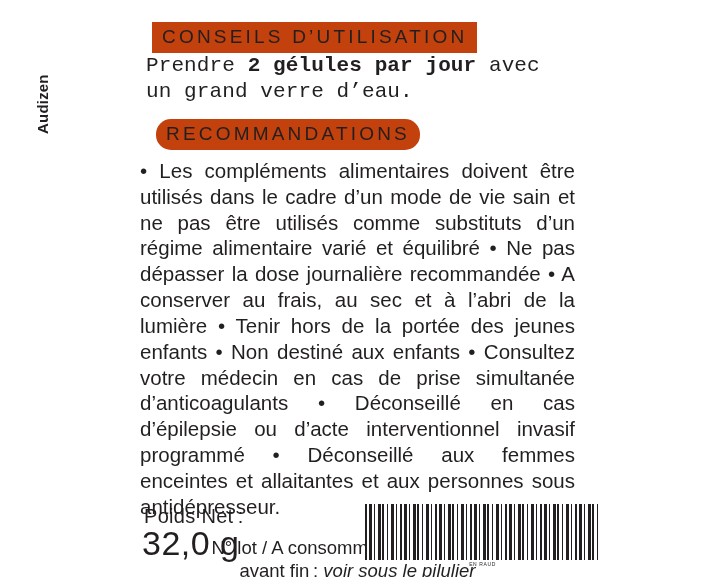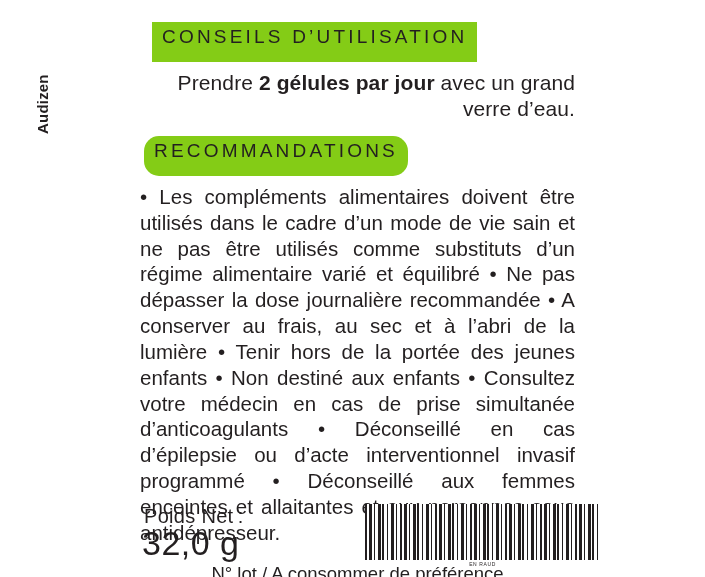--- a/index.html
+++ b/index.html
@@ -47,42 +47,41 @@
 
   .content {
     position: absolute;
     left: 140px;
     top: 22px;
     width: 435px;
   }
 
   .heading {
     display: inline-block;
-    background: #84cc16;
+    background: #c2410c;
     color: #231f20;
     font-size: 19px;
     letter-spacing: 3.2px;
-    padding: 3px 10px 13px 10px;
+    padding: 3px 10px 4px 10px;
     font-family: "Liberation Sans", sans-serif;
     line-height: 1.25;
     margin: 0;
     font-weight: 400;
   }
 
   .heading-usage { margin-left: 12px; }
-  .heading-reco { margin-left: 4px; margin-top: 14px; border-radius: 15px; }
+  .heading-reco { margin-left: 16px; margin-top: 14px; border-radius: 15px; }
 
   .usage-text {
     font-size: 21px;
     line-height: 1.25;
-    margin: 8px 0 0 6px;
-    font-family: Liberation Sans, sans-serif;
+    margin: 0 0 0 6px;
+    font-family: Liberation Mono, monospace;
     letter-spacing: 0.1px;
     color: #231f20;
-    text-align: right;
   }
   .usage-text b {
     font-weight: bold;
   }
 
   .reco-text {
     font-size: 20.5px;
     line-height: 1.26;
     margin: 8px 0 12px 0;
     font-family: "Liberation Sans", sans-serif;

